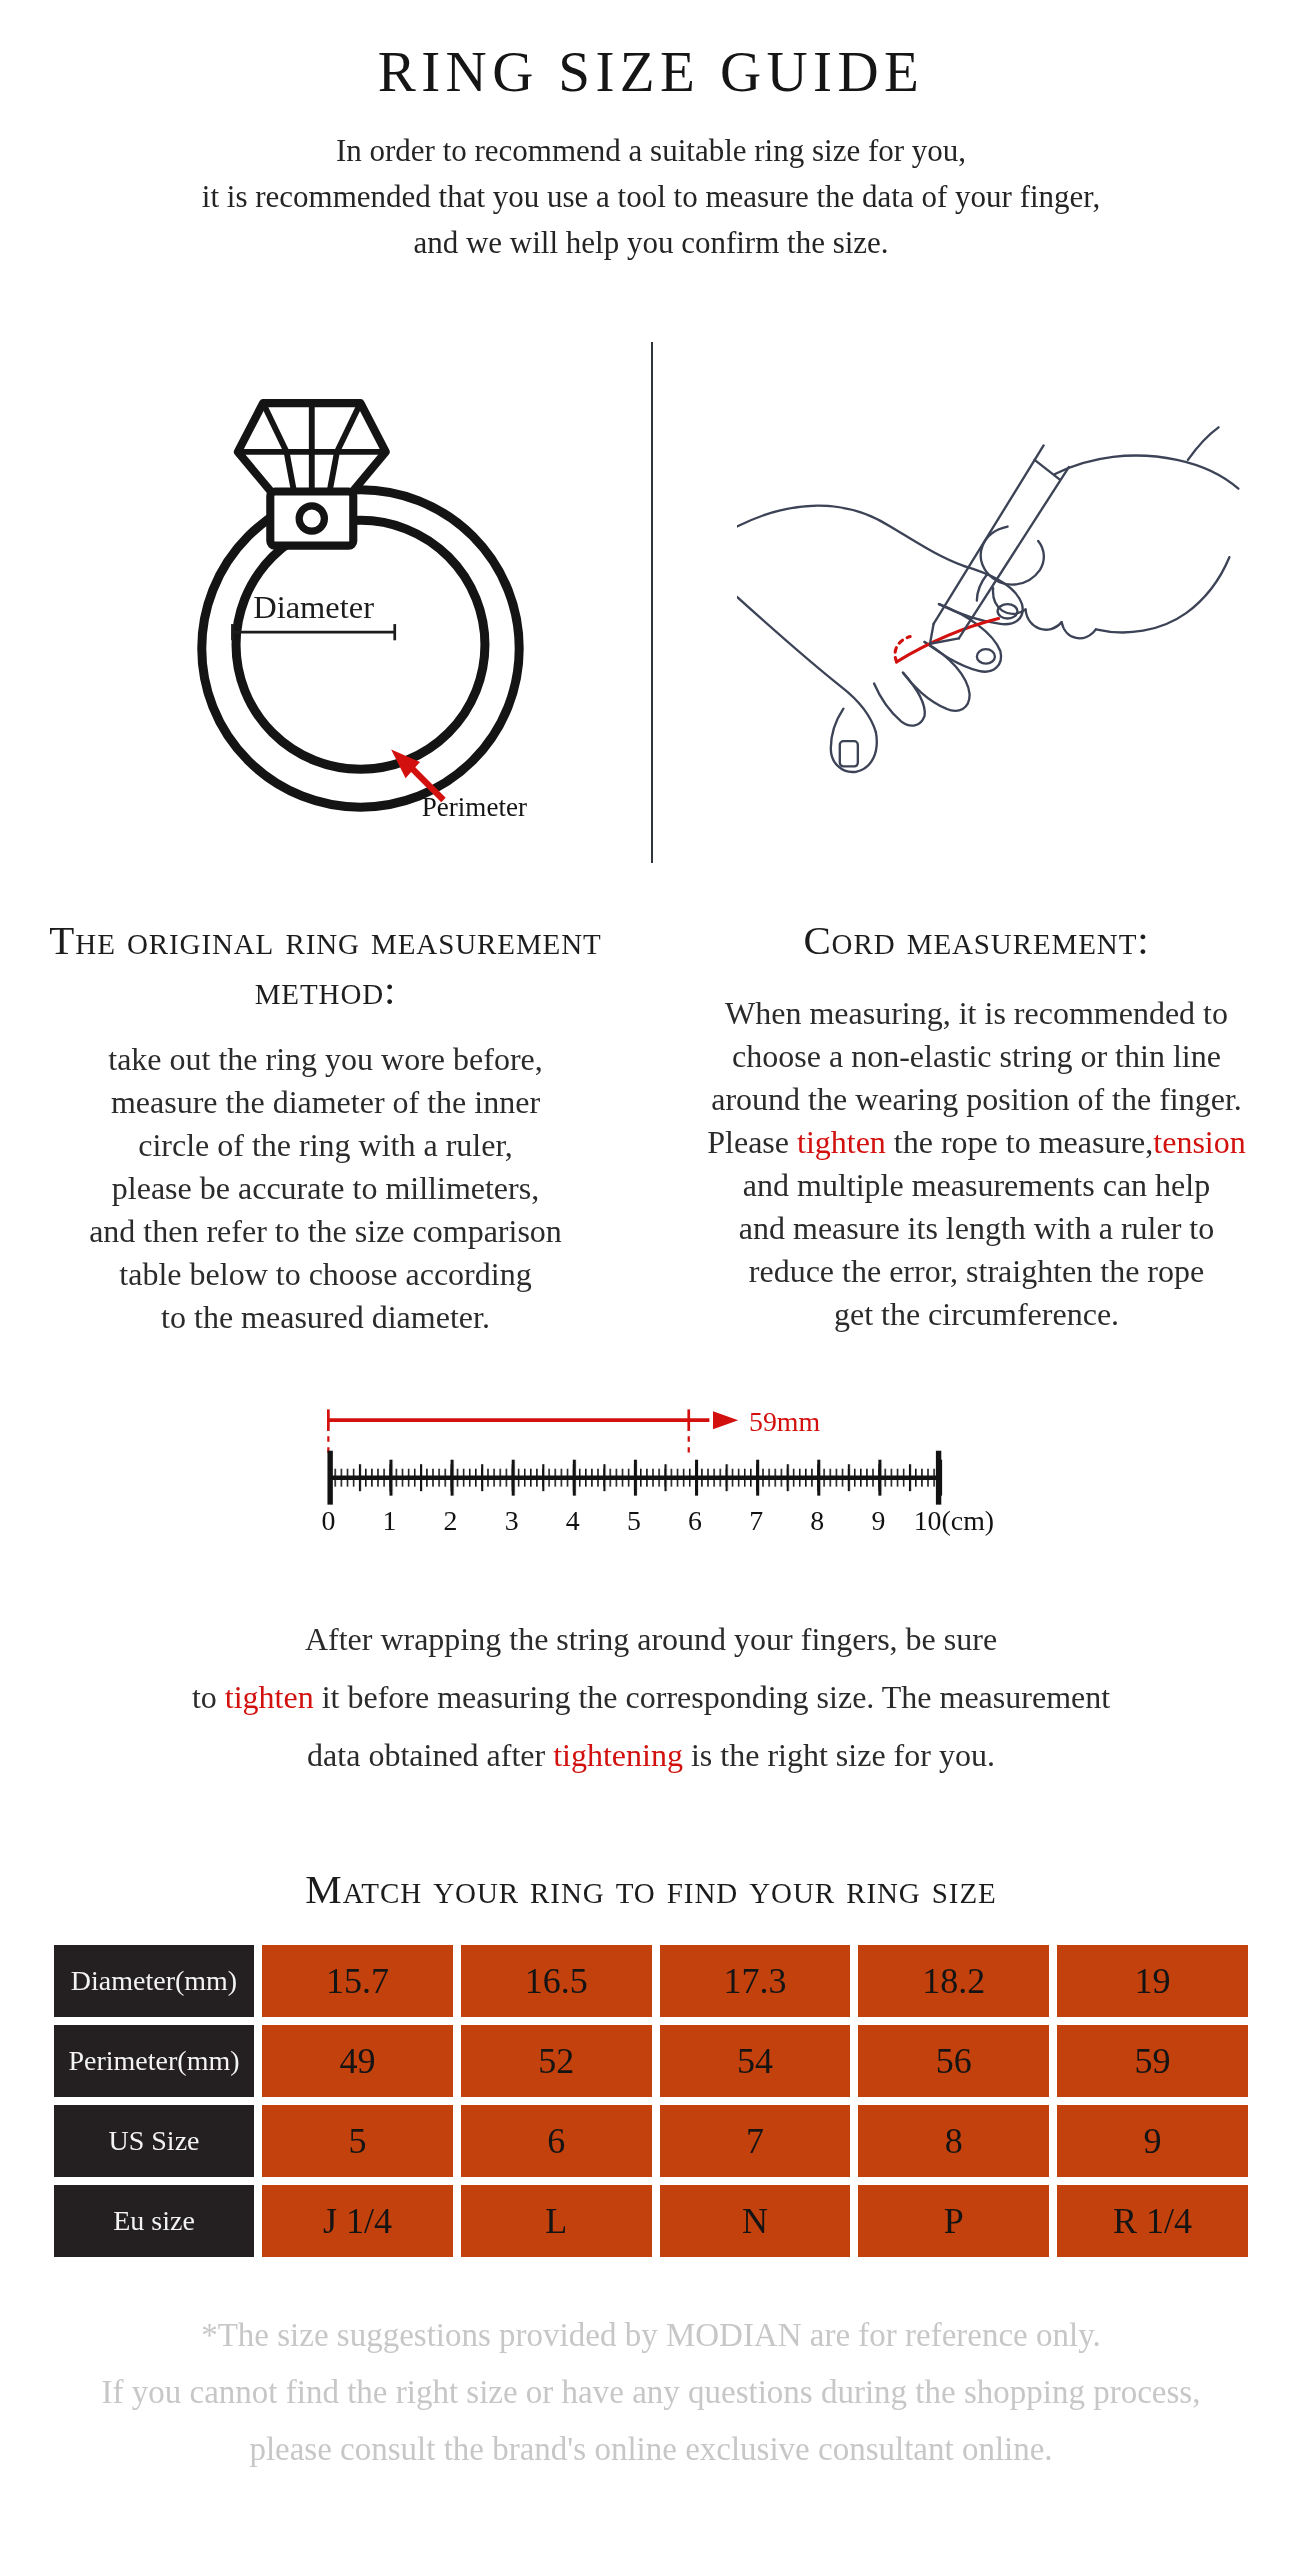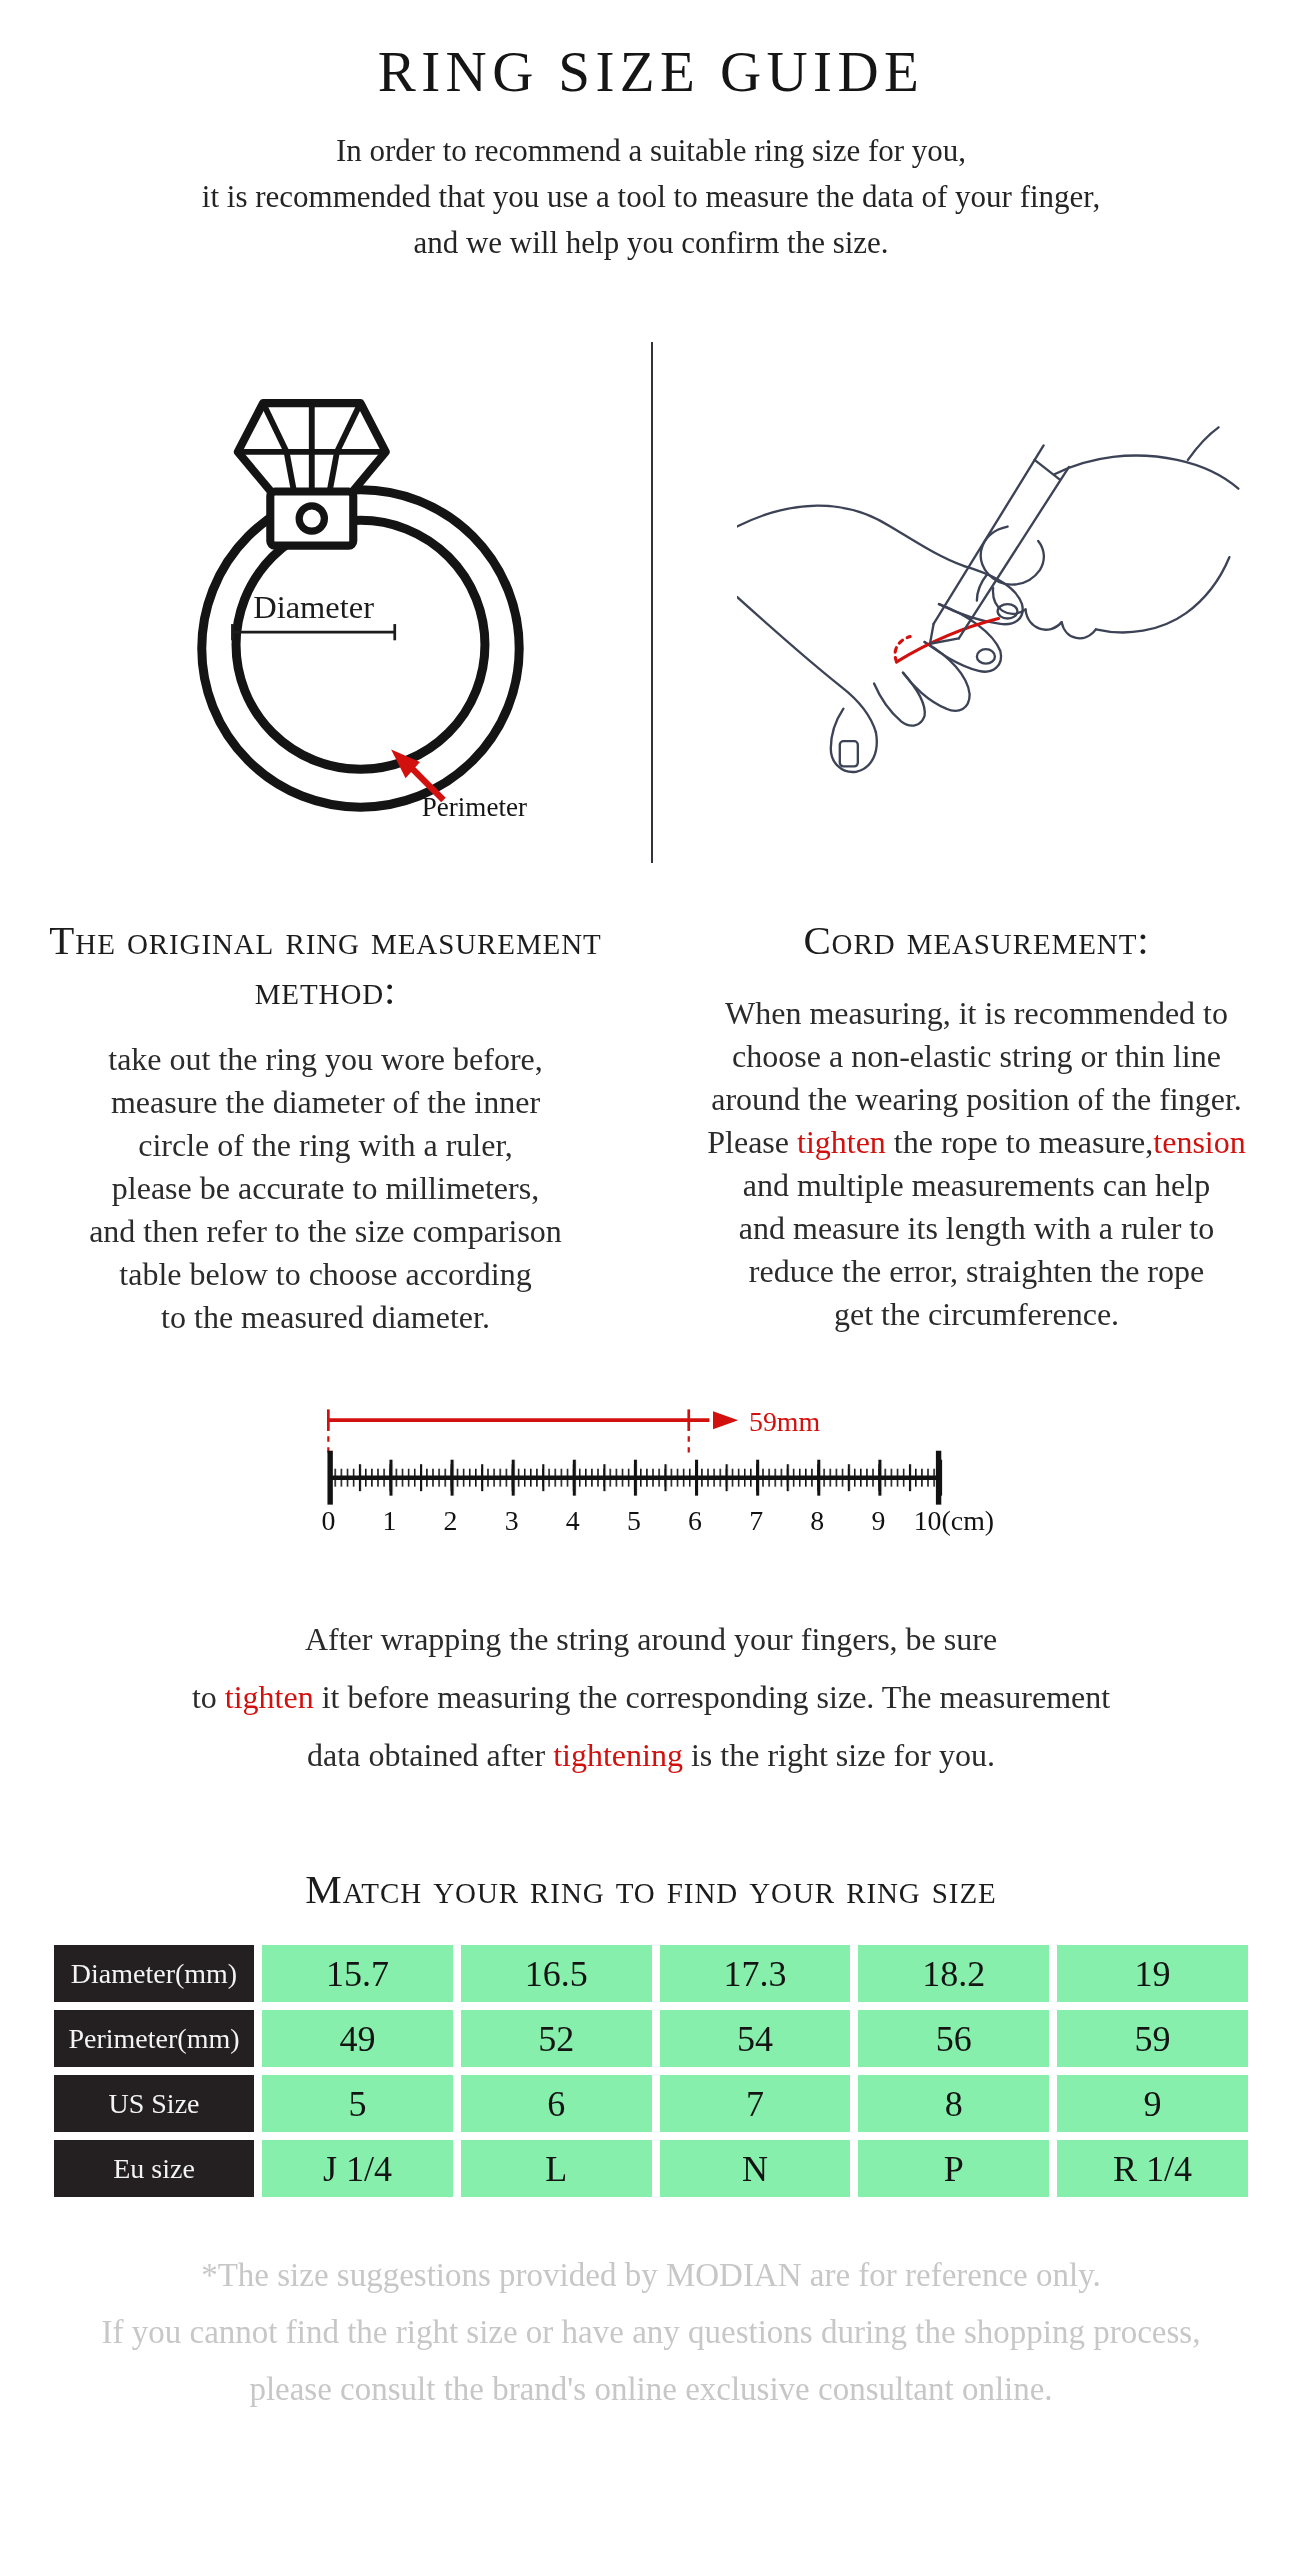--- a/index.html
+++ b/index.html
@@ -31,23 +31,23 @@
   .ruler-wrap{margin-top:56px;text-align:center;}
   .ruler-svg{display:inline-block;}
 
   .wrap-note{margin-top:69px;text-align:center;font-size:32px;line-height:58px;color:#2b2b2b;}
 
   .match-heading{margin:81px 0 0;text-align:center;font-weight:normal;font-size:41px;
                  font-variant:small-caps;letter-spacing:0.9px;color:#1c1c1c;}
 
   .size-table{margin:32px auto 0;width:1194px;display:grid;
               grid-template-columns:200px repeat(5,1fr);gap:8px;}
-  .cell{display:flex;align-items:center;justify-content:center;height:57px;}
+  .cell{display:flex;align-items:center;justify-content:center;height:72px;}
   .cell.hdr{background:#242021;color:#f3f3f3;font-size:28px;}
-  .cell.val{background:#86efac;color:#141414;font-size:36px;}
+  .cell.val{background:#c2410c;color:#141414;font-size:36px;}
 
   .footer{margin-top:50px;text-align:center;font-size:33px;line-height:57px;color:#c7c7c7;}
 
   svg text{font-family:"Liberation Serif",serif;}
 </style>
 </head>
 <body>
 
 <div class="page">
 

